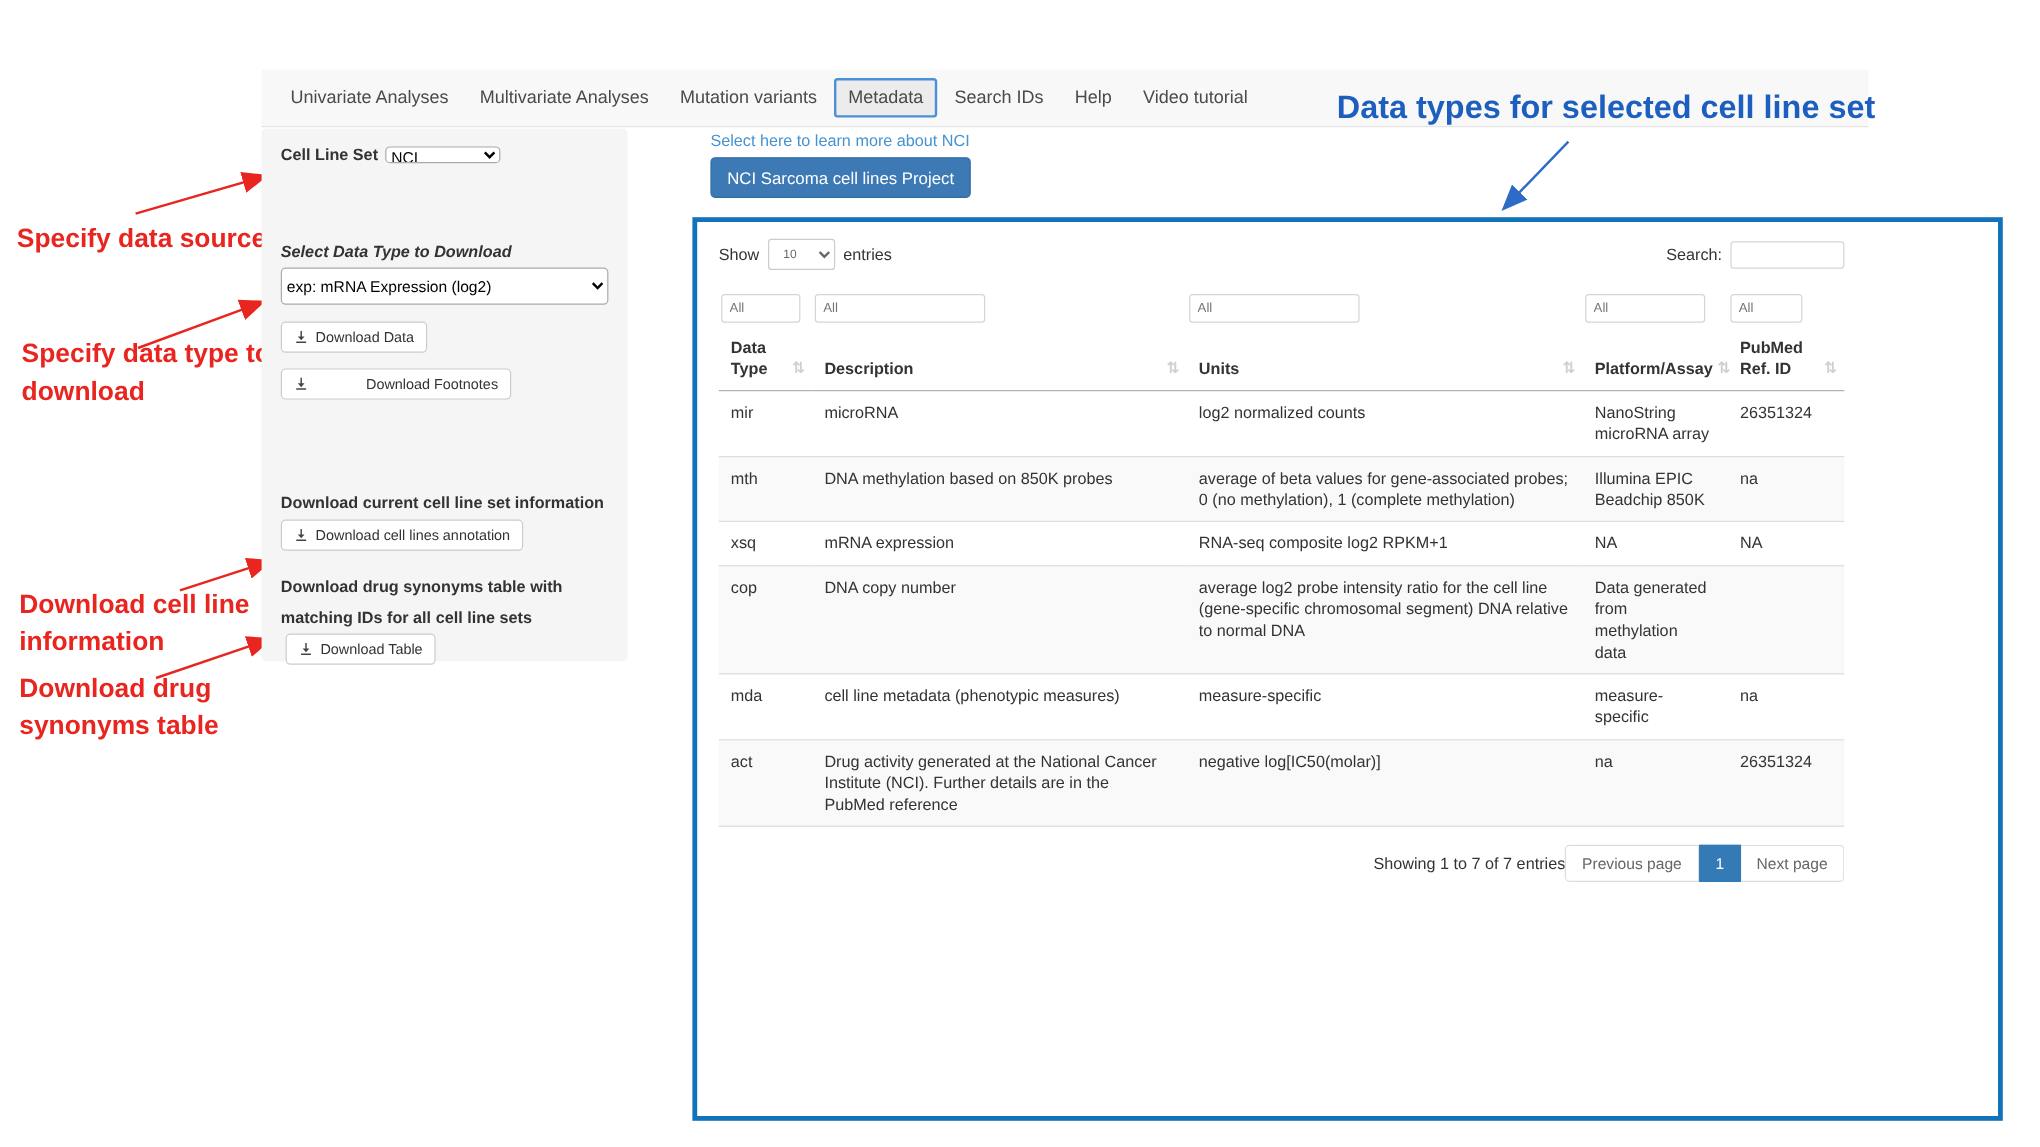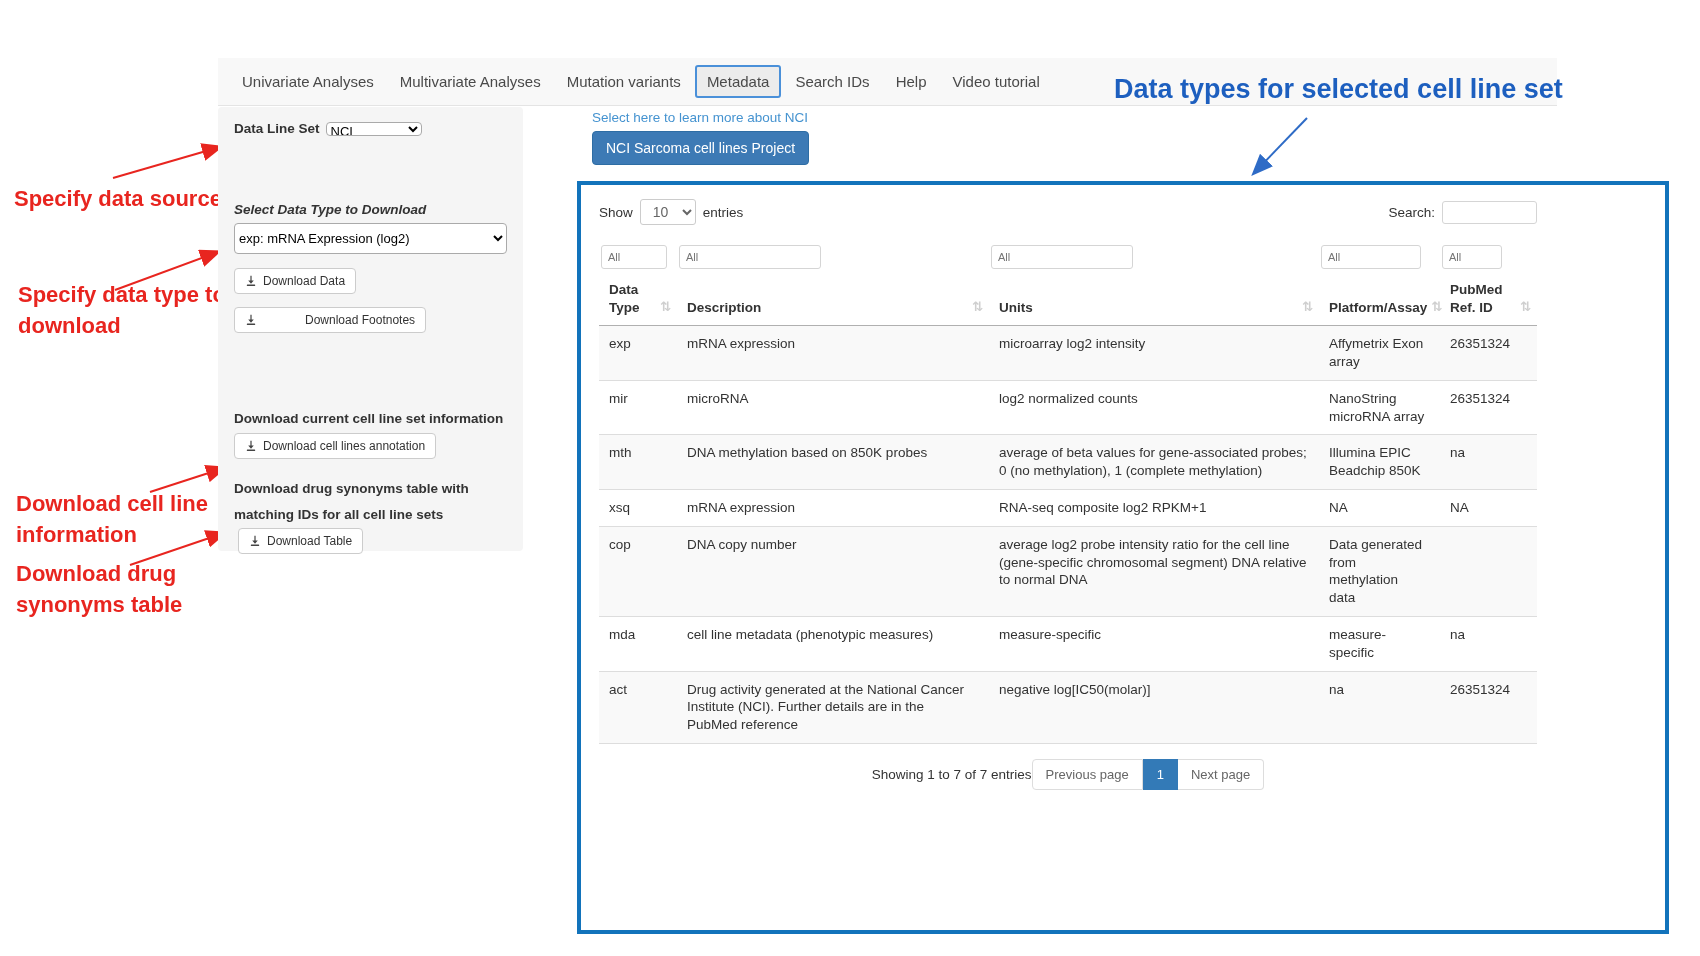--- a/index.html
+++ b/index.html
@@ -53,41 +53,41 @@
   #project-btn{
     position:absolute;left:592px;top:131px;background:var(--btn);color:#fff;border:1px solid #2e6da4;
     border-radius:4px;padding:8px 13px;font-size:14px;cursor:pointer;font-family:inherit;
   }
 
   
   #data-box{position:absolute;left:577px;top:181px;width:1092px;height:753px;border:4px solid var(--accent);background:#fff;}
   #dt-inner{position:absolute;left:18px;top:14px;width:938px;}
   #dt-controls{display:flex;justify-content:space-between;align-items:center;margin-bottom:12px;gap:37px;}
   .show-ctrl{display:flex;align-items:center;gap:7px;font-size:13.5px;}
-  #show-select{width:56px;height:26px;font-size:14px;color:#666;border:1px solid #ccc;border-radius:3px;background:#fff;padding-left:8px;}
+  #show-select{width:56px;height:26px;font-size:10px;color:#666;border:1px solid #ccc;border-radius:3px;background:#fff;padding-left:8px;}
   .search-ctrl{display:flex;align-items:center;font-size:13.5px;}
   #search-input{width:95px;height:23px;border:1px solid #d5d5d5;border-radius:3px;margin-left:7px;padding:0 5px;font-size:12px;}
 
   #data-table{border-collapse:collapse;width:938px;table-layout:fixed;font-size:13.5px;}
   #data-table col.c0{width:78px;} #data-table col.c1{width:312px;} #data-table col.c2{width:330px;}
   #data-table col.c3{width:121px;} #data-table col.c4{width:97px;}
   #data-table th{
     text-align:left;font-weight:bold;padding:4px 6px 9px 10px;border-bottom:1px solid #b0b0b0;
     vertical-align:bottom;font-size:13.5px;line-height:1.3;
   }
   .hdr{display:flex;align-items:flex-end;justify-content:space-between;gap:4px;}
   .sort-icon{color:#cfcfcf;font-size:13px;flex:none;cursor:pointer;}
   #filter-row td{padding:8px 10px 8px 2px;}
   .filter-input{height:24px;border:1px solid #d5d5d5;border-radius:3px;padding:0 6px;font-size:11px;color:#777;width:100%;background:#fff;}
   .fw0{max-width:66px;} .fw1{max-width:142px;} .fw2{max-width:142px;} .fw3{max-width:100px;} .fw4{max-width:60px;}
   #table-body td{padding:9px 12px 9px 10px;border-top:1px solid #ddd;vertical-align:top;line-height:1.32;}
   #table-body tr.odd{background:#f9f9f9;}
   #table-body tr:last-child td{border-bottom:1px solid #ddd;}
 
-  #dt-footer{display:flex;justify-content:center;align-items:center;margin-top:15px;width:938px;}
+  #dt-footer{display:flex;justify-content:flex-end;align-items:center;margin-top:15px;width:938px;}
   #dt-info{font-size:13.5px;color:#333;}
   .pagination{display:flex;}
   .page-btn{border:1px solid #ddd;background:#fff;color:#666;padding:7px 13px;font-size:13px;cursor:pointer;font-family:inherit;}
   .page-btn.prev{border-radius:4px 0 0 4px;}
   .page-btn.next{border-radius:0 4px 4px 0;border-left:none;}
   .page-num{border:1px solid var(--pgactive);background:var(--pgactive);color:#fff;padding:7px 13px;font-size:13px;cursor:pointer;}
 
   .dl-ico{flex:none;}
 </style>
 </head>
@@ -133,21 +133,21 @@
   </defs>
   <line x1="113" y1="178" x2="220" y2="147" stroke="#e8251f" stroke-width="2" marker-end="url(#mred)"></line>
   <line x1="115" y1="290" x2="218" y2="252" stroke="#e8251f" stroke-width="2" marker-end="url(#mred)"></line>
   <line x1="150" y1="492" x2="224" y2="468" stroke="#e8251f" stroke-width="2" marker-end="url(#mred)"></line>
   <line x1="130" y1="565" x2="224" y2="533" stroke="#e8251f" stroke-width="2" marker-end="url(#mred)"></line>
   <line x1="1307" y1="118" x2="1254" y2="173" stroke="#2e6bc6" stroke-width="2" marker-end="url(#mblue)"></line>
 </svg>
 
 <aside id="sidebar">
   <div id="cell-line-row">
-    <span class="ctl-label">Data Line Set</span>
+    <span class="ctl-label">Cell Line Set</span>
     <select id="cell-line-select">
       <option>NCI</option>
     </select>
   </div>
 
   <div class="ctl-label" id="data-type-label">Select Data Type to Download</div>
   <select id="data-type-select">
     <option>exp: mRNA Expression (log2)</option>
   </select>
 
@@ -255,27 +255,20 @@
             </th>
             <th>
               <div class="hdr">
                 <span>PubMed Ref. ID</span>
                 <span class="sort-icon">⇅</span>
               </div>
             </th>
           </tr>
       </thead>
       <tbody id="table-body">
-          <tr class="odd">
-            <td>exp</td>
-            <td>mRNA expression</td>
-            <td>microarray log2 intensity</td>
-            <td>Affymetrix Exon array</td>
-            <td>26351324</td>
-          </tr>
           <tr>
             <td>mir</td>
             <td>microRNA</td>
             <td>log2 normalized counts</td>
             <td>NanoString microRNA array</td>
             <td>26351324</td>
           </tr>
           <tr class="odd">
             <td>mth</td>
             <td>DNA methylation based on 850K probes</td>

